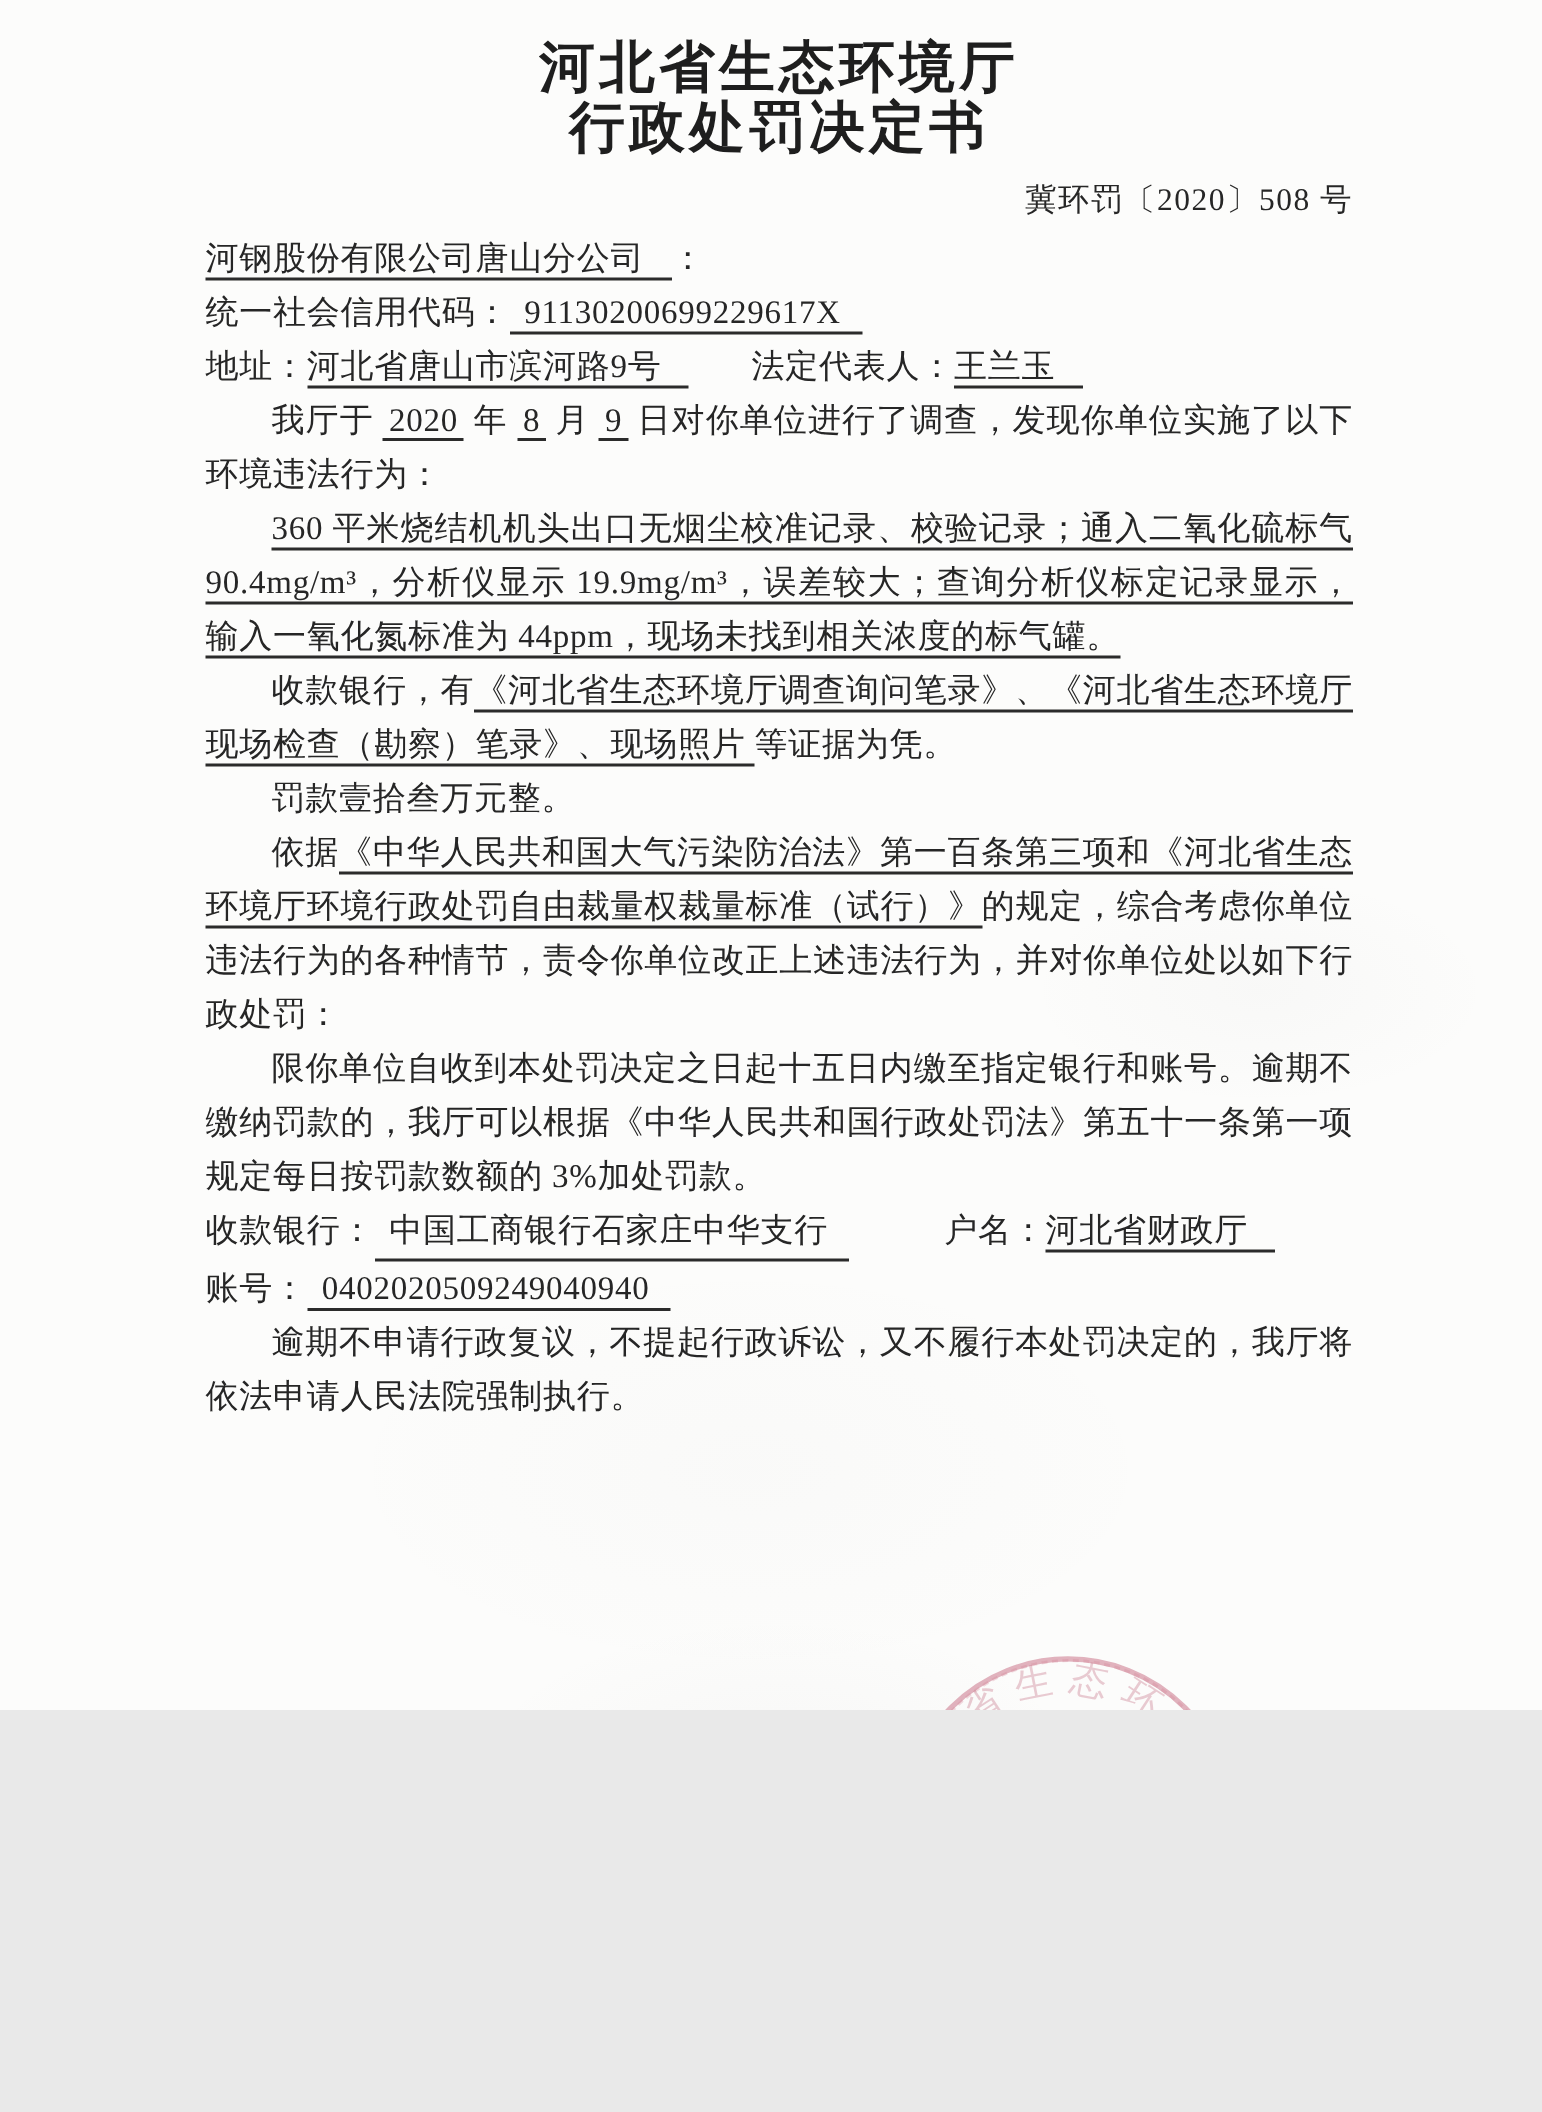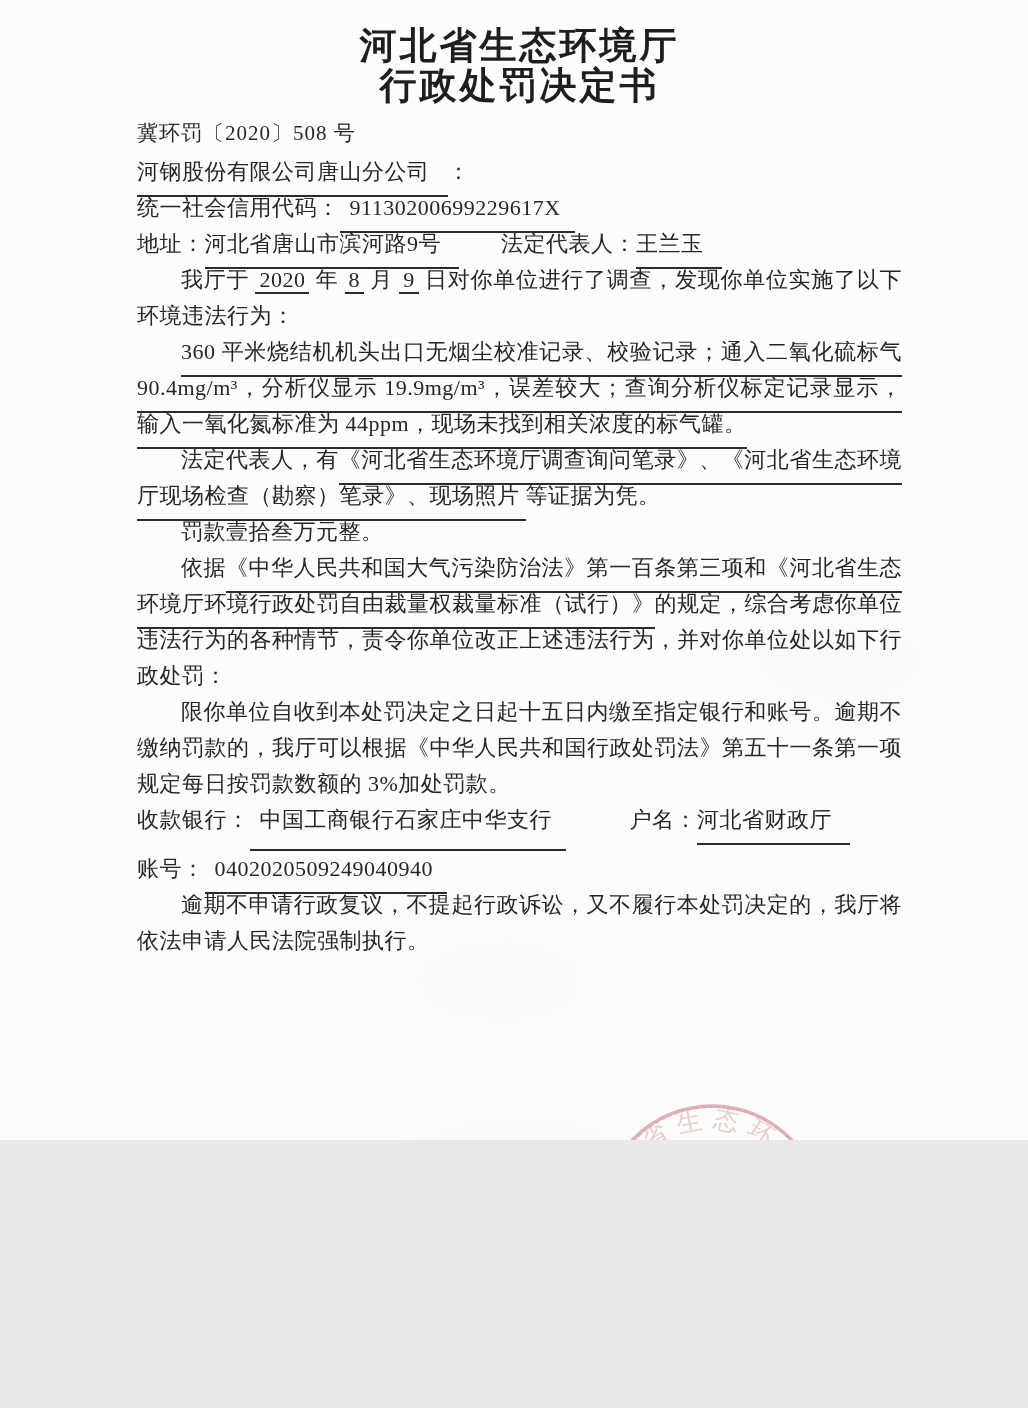--- a/index.html
+++ b/index.html
@@ -25,37 +25,37 @@
     margin:0;
     text-align:center;
     font-size:37px;
     line-height:40px;
     font-weight:700;
     letter-spacing:3px;
     color:#1e1e1e;
   }
   .docnum{
     margin-top:14px;
-    text-align:left;
+    text-align:right;
     font-size:21px;
     line-height:26px;
     letter-spacing:1px;
   }
   .line, .para{
     margin:0;
     font-size:22px;
     line-height:36px;
     letter-spacing:0.5px;
   }
   .para{ text-align:justify; }
   .indent{ text-indent:2em;font-family:Liberation Serif, serif; }
   .first-gap{ margin-top:8px; }
   .u{
     border-bottom:2px solid #2b2b2b;
-    padding-bottom:11px;
+    padding-bottom:1px;
   }
   .pad{ padding-left:10px; padding-right:14px; }
   .padr{ padding-right:18px; }
   .padnum{ padding:0 4px; }
   .bank-line{ display:flex; align-items:baseline; }
   .holder-group{ margin-left:auto; margin-right:52px; white-space:nowrap; }
   .sig-block{
     position:absolute;
     left:600px; top:1180px;
     width:266px;
@@ -105,21 +105,21 @@
     <p class="line first-gap"><span class="u padr">河钢股份有限公司唐山分公司</span><span>：</span></p>
 
     <p class="line"><span>统一社会信用代码：</span><span class="u pad">91130200699229617X</span></p>
 
     <p class="line"><span>地址：</span><span class="u padr">河北省唐山市滨河路9号</span><span style="display:inline-block;width:42px;"></span><span>法定代表人：</span><span class="u padr">王兰玉</span></p>
 
     <p class="para indent"><span>我厅于 </span><span class="u padnum">2020</span><span> 年 </span><span class="u padnum">8</span><span> 月 </span><span class="u padnum">9</span><span> 日对你单位进行了调查，发现你单位实施了以下环境违法行为：</span></p>
 
     <p class="para indent"><span class="u">360 平米烧结机机头出口无烟尘校准记录、校验记录；通入二氧化硫标气 90.4mg/m³，分析仪显示 19.9mg/m³，误差较大；查询分析仪标定记录显示，输入一氧化氮标准为 44ppm，现场未找到相关浓度的标气罐。</span></p>
 
-    <p class="para indent"><span>法定代表人，有</span><span class="u">《河北省生态环境厅调查询问笔录》、《河北省生态环境厅现场检查（勘察）笔录》、现场照片 </span><span>等证据为凭。</span></p>
+    <p class="para indent"><span>收款银行，有</span><span class="u">《河北省生态环境厅调查询问笔录》、《河北省生态环境厅现场检查（勘察）笔录》、现场照片 </span><span>等证据为凭。</span></p>
 
 
     <p class="para indent"><span>罚款壹拾叁万元整。</span></p>
 
     <p class="para indent"><span>依据</span><span class="u">《中华人民共和国大气污染防治法》第一百条第三项和《河北省生态环境厅环境行政处罚自由裁量权裁量标准（试行）》</span><span>的规定，综合考虑你单位违法行为的各种情节，责令你单位改正上述违法行为，并对你单位处以如下行政处罚：</span></p>
 
     <p class="para indent"><span>限你单位自收到本处罚决定之日起十五日内缴至指定银行和账号。逾期不缴纳罚款的，我厅可以根据《中华人民共和国行政处罚法》第五十一条第一项规定每日按罚款数额的 3%加处罚款。</span></p>
 
     <p class="line bank-line">
         <span>收款银行：</span>

